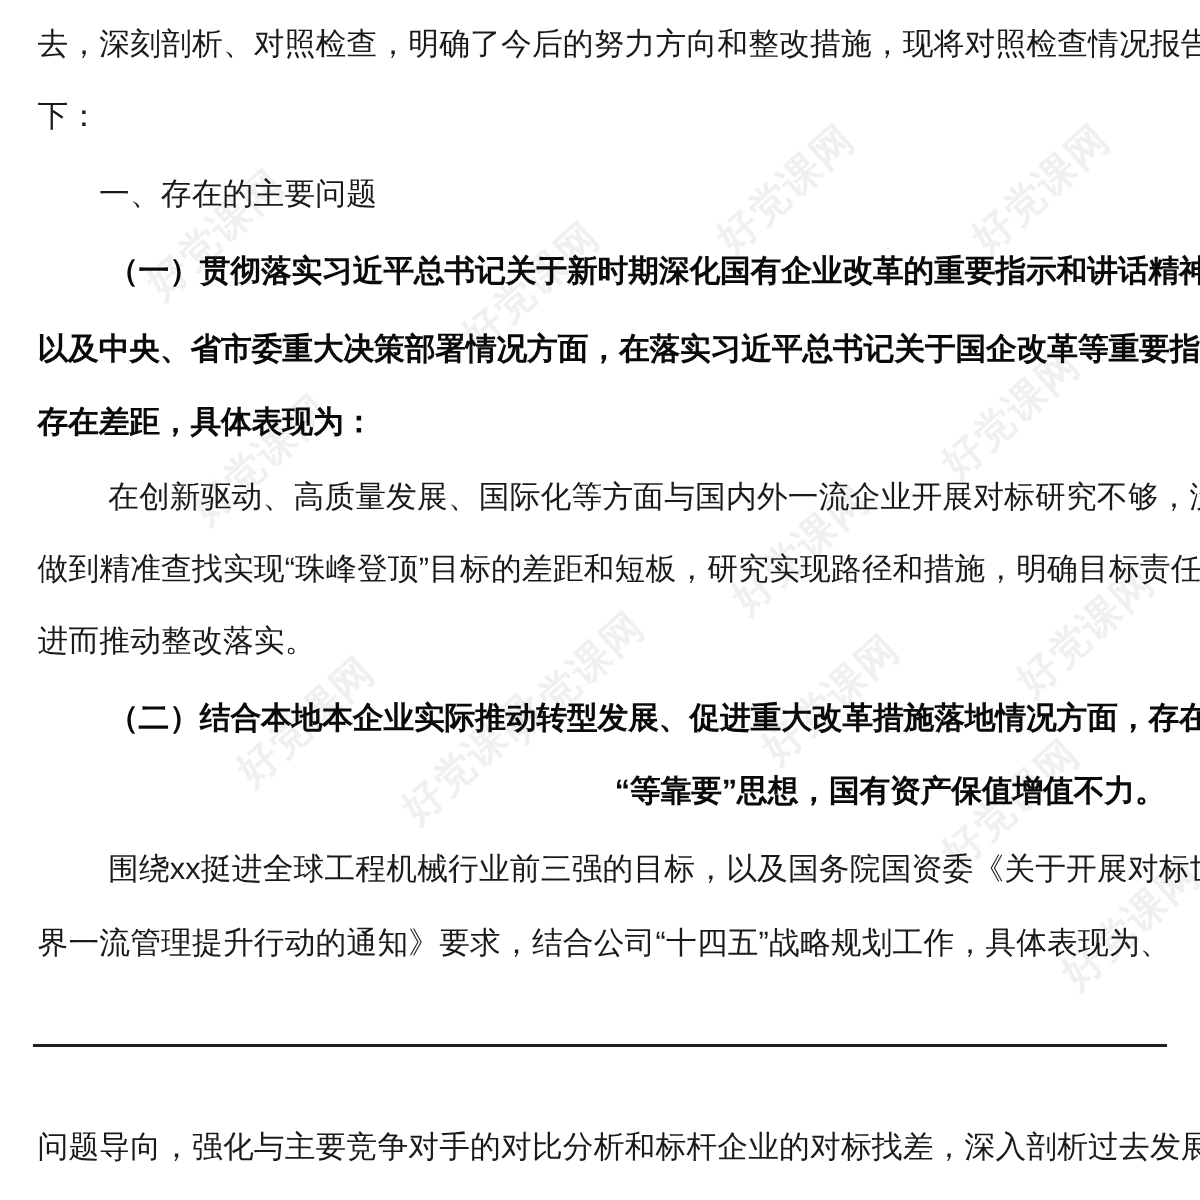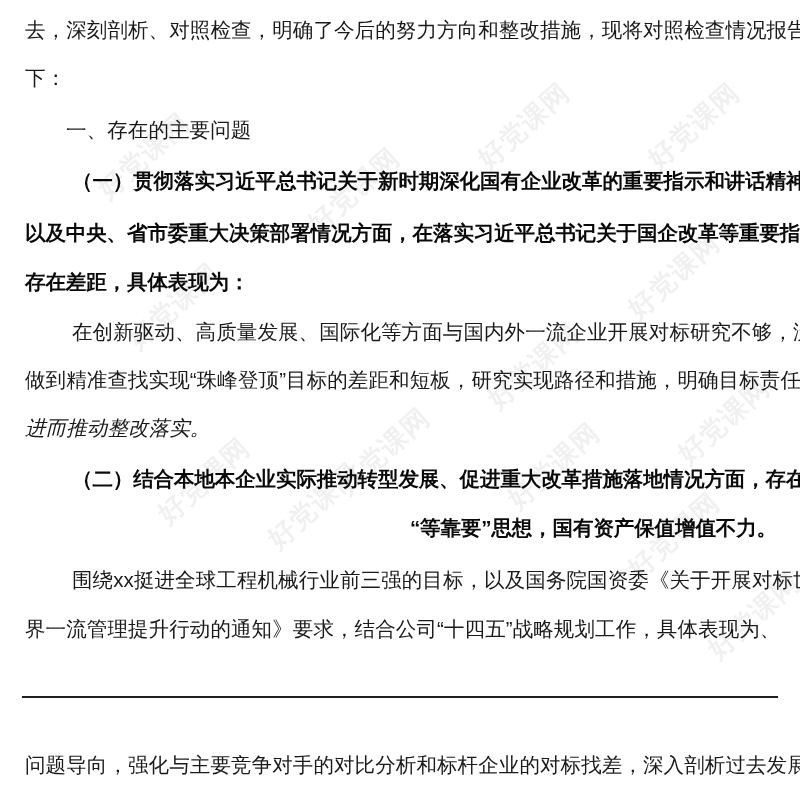--- a/index.html
+++ b/index.html
@@ -112,21 +112,21 @@
 
   <div id="doc-body">
       <div class="doc-line" style="top: 20px;">去，深刻剖析、对照检查，明确了今后的努力方向和整改措施，现将对照检查情况报告如</div>
       <div class="doc-line" style="top: 68px;">下：</div>
       <div class="doc-line indent-head" style="top: 120px;">一、存在的主要问题</div>
       <div class="doc-line bold indent-2" style="top: 171px;">（一）贯彻落实习近平总书记关于新时期深化国有企业改革的重要指示和讲话精神，</div>
       <div class="doc-line bold" style="top: 223px;">以及中央、省市委重大决策部署情况方面，在落实习近平总书记关于国企改革等重要指示</div>
       <div class="doc-line bold" style="top: 272px;">存在差距，具体表现为：</div>
       <div class="doc-line indent-2" style="top: 322px;">在创新驱动、高质量发展、国际化等方面与国内外一流企业开展对标研究不够，没有</div>
       <div class="doc-line" style="top: 370px;">做到精准查找实现“珠峰登顶”目标的差距和短板，研究实现路径和措施，明确目标责任，</div>
-      <div class="doc-line" style="top: 418px; font-style: italic;">进而推动整改落实。</div>
+      <div class="doc-line" style="top: 418px;">进而推动整改落实。</div>
       <div class="doc-line bold indent-2" style="top: 469px;">（二）结合本地本企业实际推动转型发展、促进重大改革措施落地情况方面，存在</div>
       <div class="doc-line bold" style="top: 518px; text-align: right;">“等靠要”思想，国有资产保值增值不力。</div>
       <div class="doc-line indent-2" style="top: 570px;">围绕xx挺进全球工程机械行业前三强的目标，以及国务院国资委《关于开展对标世</div>
       <div class="doc-line" style="top: 619px;">界一流管理提升行动的通知》要求，结合公司“十四五”战略规划工作，具体表现为、</div>
       <div class="doc-line" style="top: 755px;">问题导向，强化与主要竞争对手的对比分析和标杆企业的对标找差，深入剖析过去发展过</div>
     </div>
 
   <div id="page-separator" style="border-top-color: rgb(35, 31, 32);"></div>
 
 </div>

